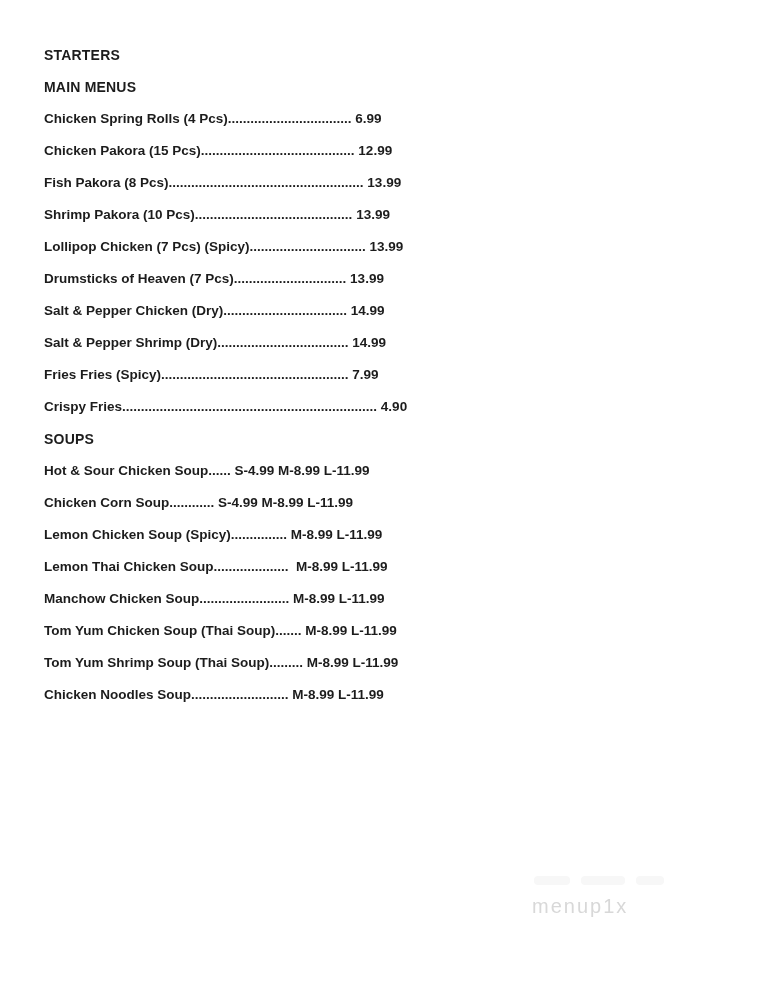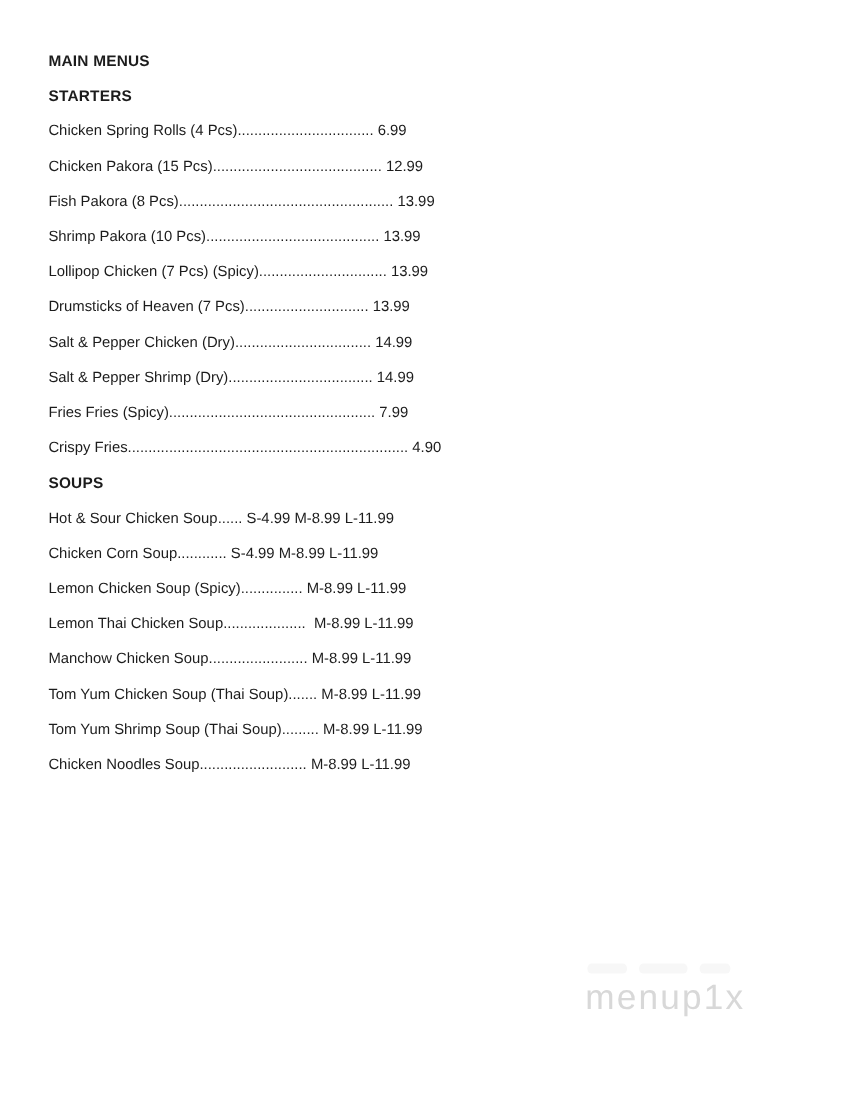--- a/index.html
+++ b/index.html
@@ -30,20 +30,21 @@
     white-space: pre;
     color: #1c1c1c;
   }
   .heading {
     font-weight: bold;
     font-size: 14px;
     letter-spacing: 0.2px;
   }
   .item-name, .dot-leader, .item-price {
     font-size: 13.5px;
+    font-weight: bold;
   }
   .watermark {
     position: absolute;
     left: 528px;
     top: 870px;
     width: 160px;
     height: 60px;
   }
   .wm-faint {
     position: absolute;
@@ -59,36 +60,36 @@
     border-radius: 4px;
     background: #f7f7f7;
   }
   .wm-faint span:nth-child(1) { width: 36px; }
   .wm-faint span:nth-child(2) { width: 44px; }
   .wm-faint span:nth-child(3) { width: 28px; }
   .wm-text {
     position: absolute;
     left: 4px;
     top: 22px;
-    font-size: 32px;
+    font-size: 20px;
     line-height: 28px;
     font-weight: normal;
     letter-spacing: 2px;
     color: #d8d8d8;
     white-space: pre;
   }
 </style>
 </head>
 <body>
 
 <div class="menu-doc">
 
+  <p class="line heading">STARTERS</p>
+
   <p class="line heading">MAIN MENUS</p>
-
-  <p class="line heading">STARTERS</p>
 
   <p class="line item"><span class="item-name">Chicken Spring Rolls (4 Pcs)</span><span class="dot-leader">................................. </span><span class="item-price">6.99</span></p>
   <p class="line item"><span class="item-name">Chicken Pakora (15 Pcs)</span><span class="dot-leader">......................................... </span><span class="item-price">12.99</span></p>
   <p class="line item"><span class="item-name">Fish Pakora (8 Pcs)</span><span class="dot-leader">.................................................... </span><span class="item-price">13.99</span></p>
   <p class="line item"><span class="item-name">Shrimp Pakora (10 Pcs)</span><span class="dot-leader">.......................................... </span><span class="item-price">13.99</span></p>
   <p class="line item"><span class="item-name">Lollipop Chicken (7 Pcs) (Spicy)</span><span class="dot-leader">............................... </span><span class="item-price">13.99</span></p>
   <p class="line item"><span class="item-name">Drumsticks of Heaven (7 Pcs)</span><span class="dot-leader">.............................. </span><span class="item-price">13.99</span></p>
   <p class="line item"><span class="item-name">Salt &amp; Pepper Chicken (Dry)</span><span class="dot-leader">................................. </span><span class="item-price">14.99</span></p>
   <p class="line item"><span class="item-name">Salt &amp; Pepper Shrimp (Dry)</span><span class="dot-leader">................................... </span><span class="item-price">14.99</span></p>
   <p class="line item"><span class="item-name">Fries Fries (Spicy)</span><span class="dot-leader">.................................................. </span><span class="item-price">7.99</span></p>

